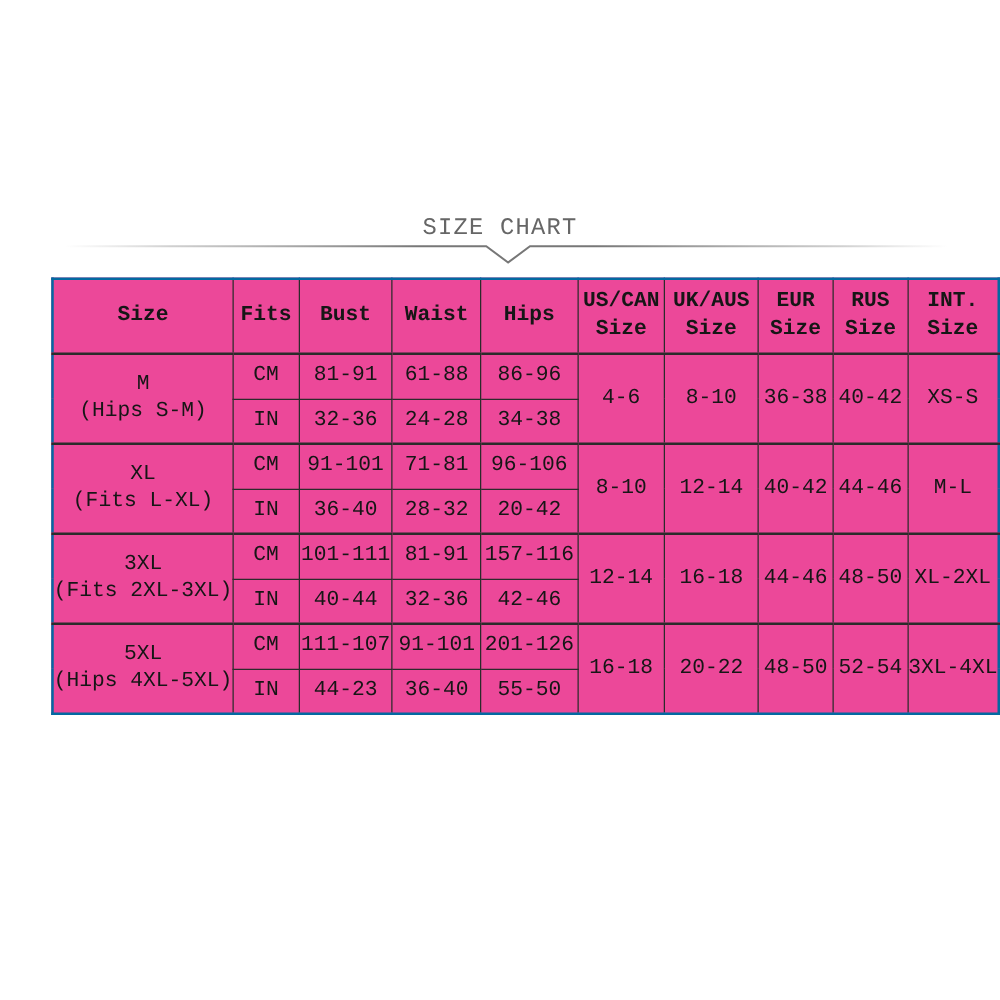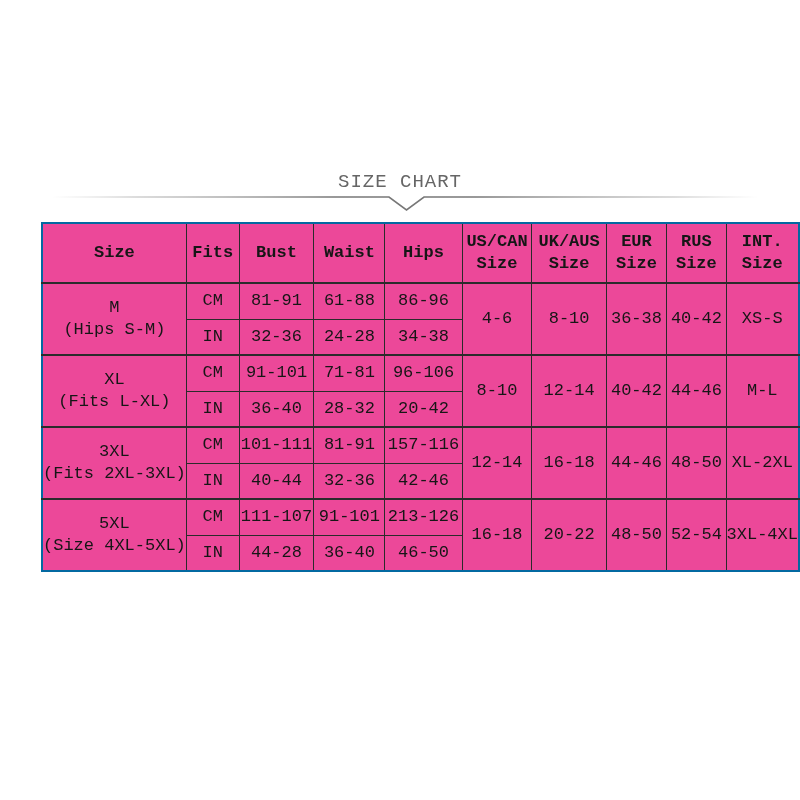--- a/index.html
+++ b/index.html
@@ -181,34 +181,34 @@
     <tr class="sub">
       <td>IN</td>
       <td>40-44</td>
       <td>32-36</td>
       <td>42-46</td>
     </tr>
 
     <tr class="sub group-start">
       <td class="size-cell" rowspan="2">
         <div>5XL</div>
-        <div>(Size 4XL-5XL)</div>
+        <div>(Hips 4XL-5XL)</div>
       </td>
       <td>CM</td>
       <td>111-107</td>
       <td>91-101</td>
-      <td>213-126</td>
+      <td>201-126</td>
       <td rowspan="2">16-18</td>
       <td rowspan="2">20-22</td>
       <td rowspan="2">48-50</td>
       <td rowspan="2">52-54</td>
       <td rowspan="2">3XL-4XL</td>
     </tr>
     <tr class="sub">
       <td>IN</td>
-      <td>44-28</td>
+      <td>44-23</td>
       <td>36-40</td>
-      <td>46-50</td>
+      <td>55-50</td>
     </tr>
   </tbody>
     </table>
 
 </div>
 
 </body></html>

